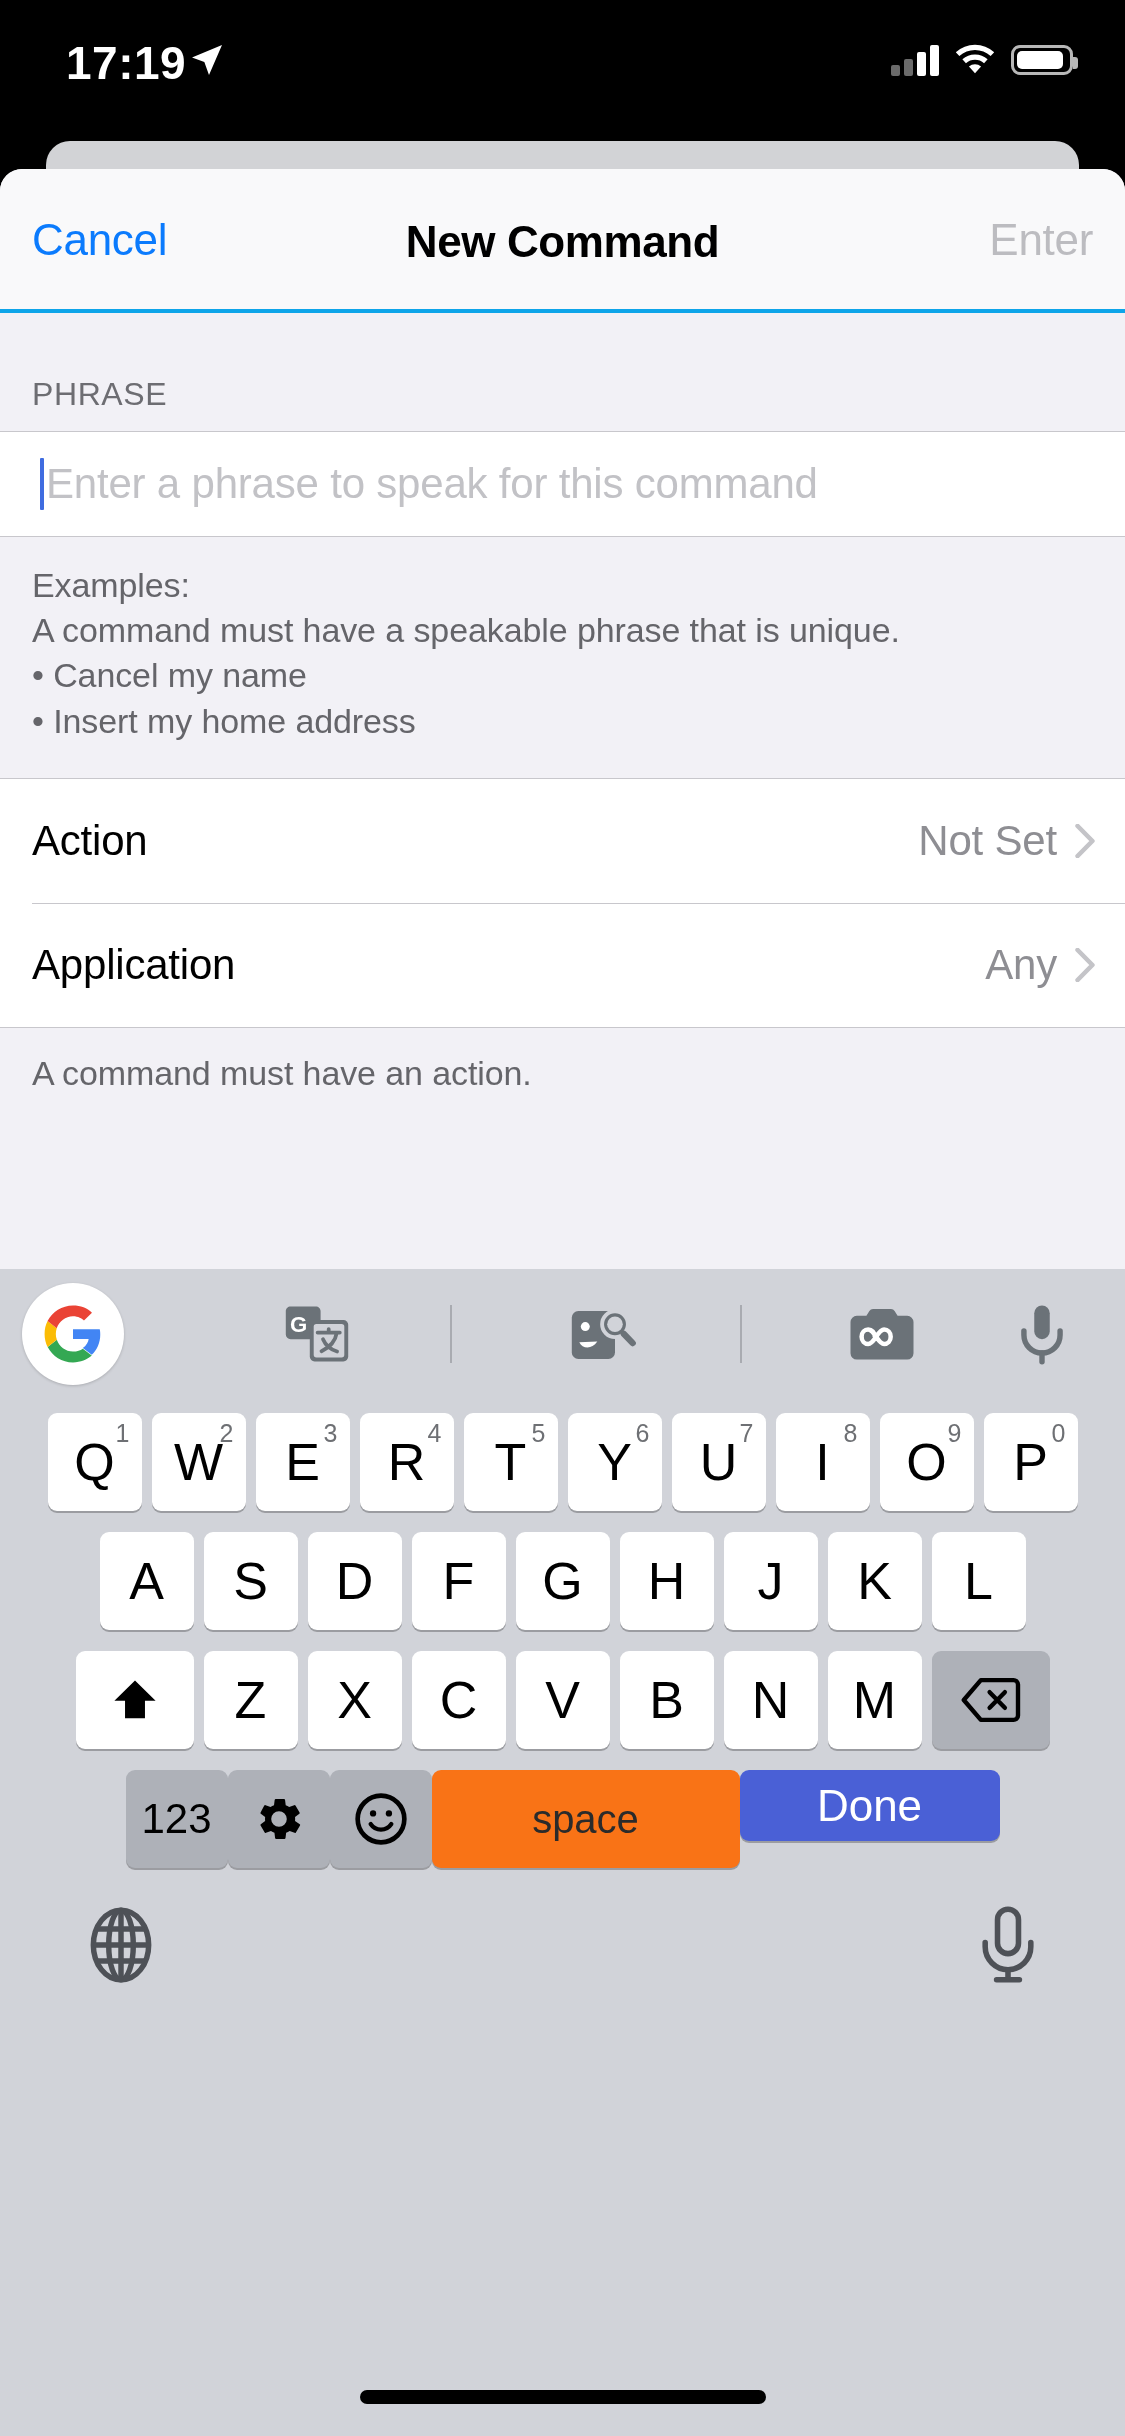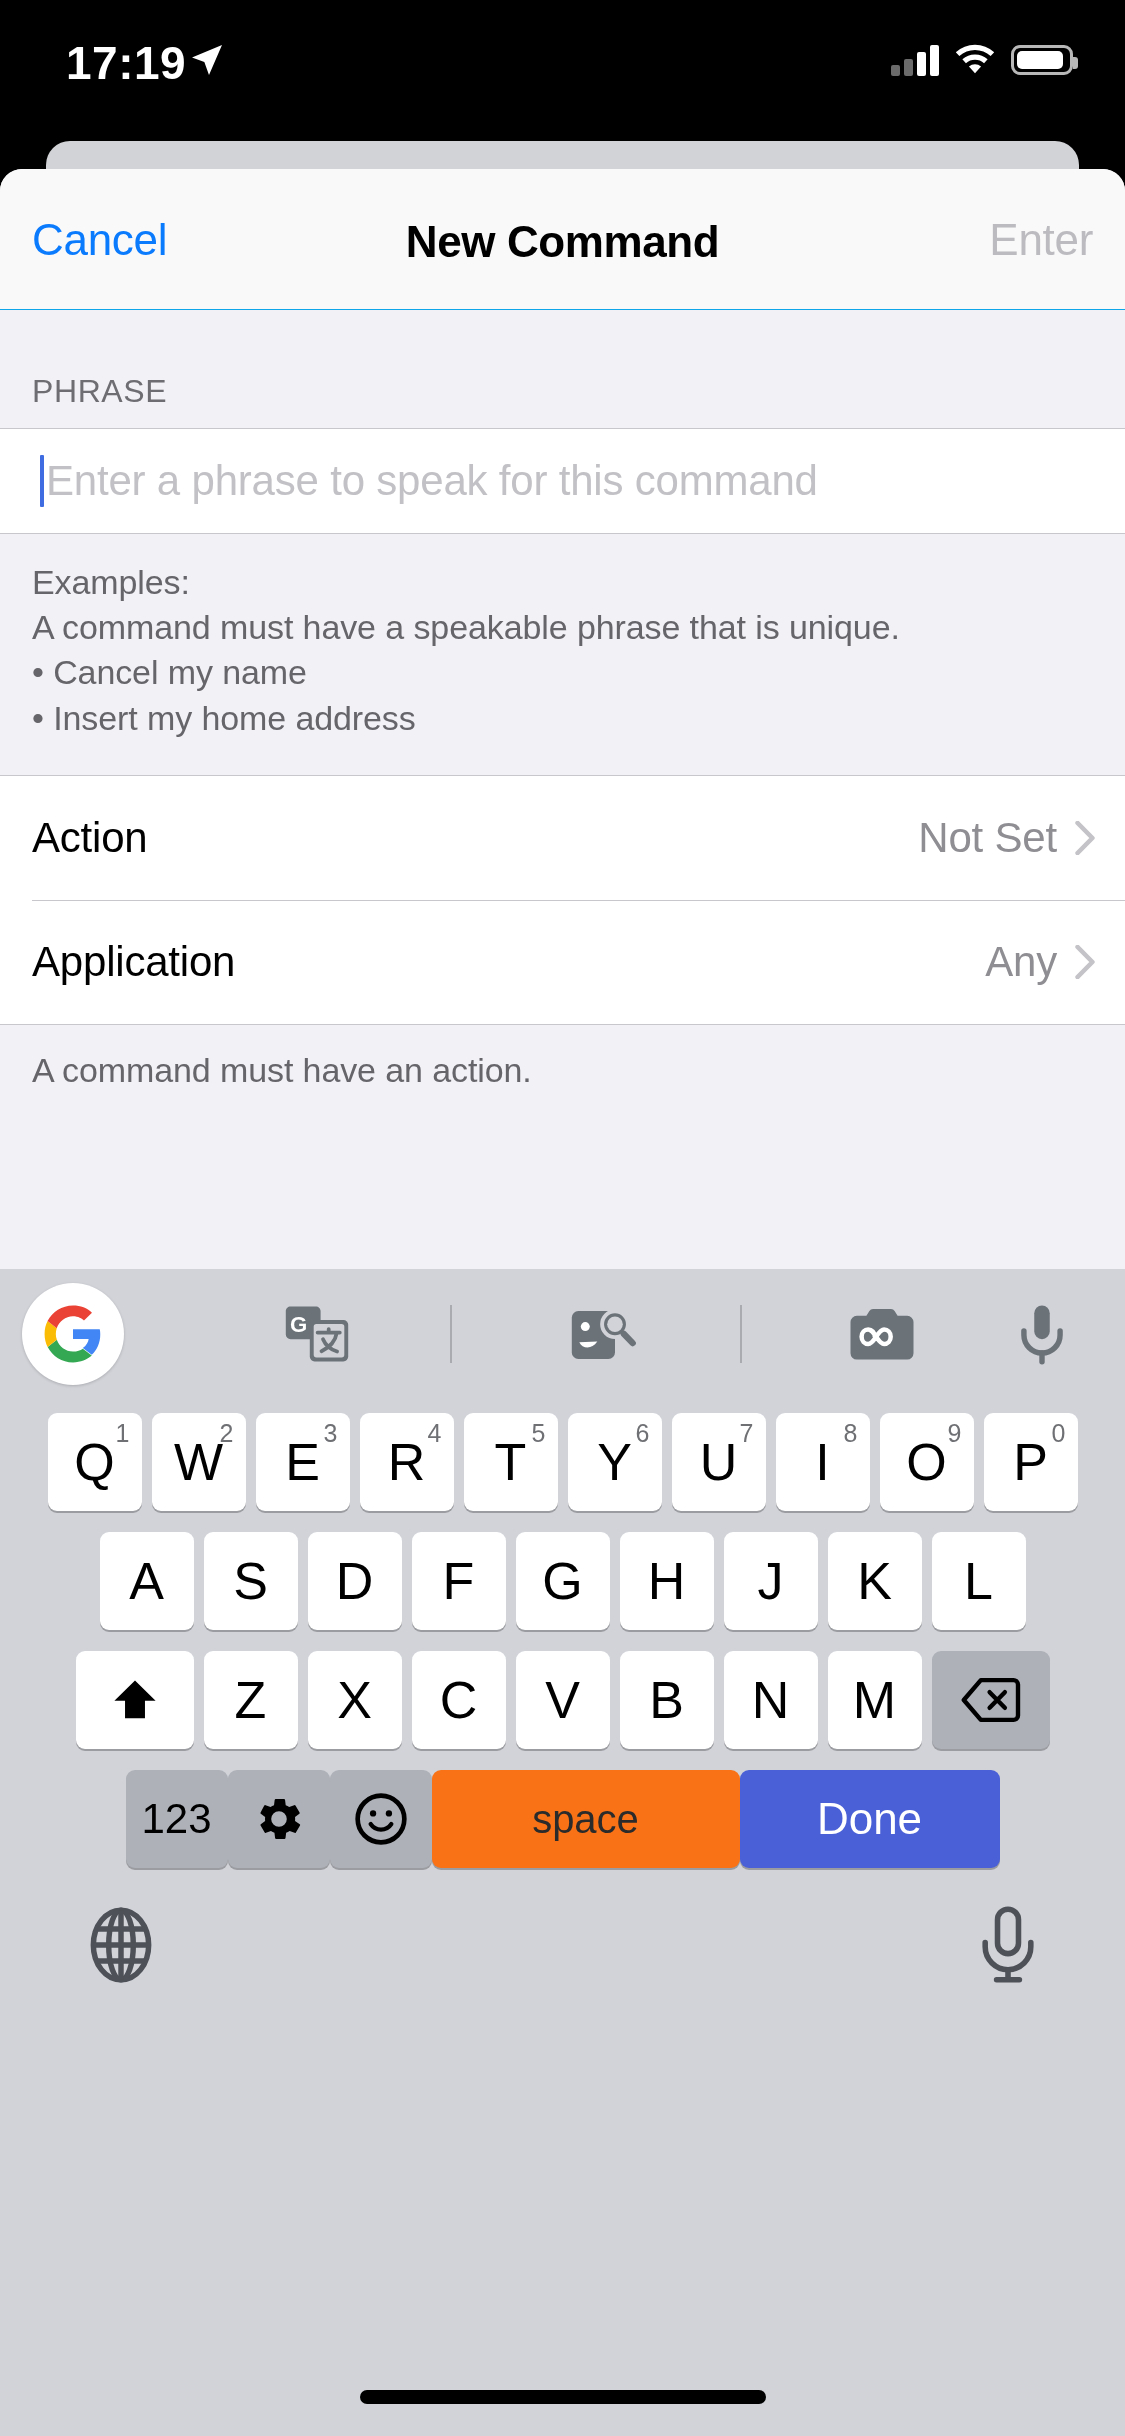--- a/index.html
+++ b/index.html
@@ -48,21 +48,21 @@
   
   .sheet{
     position:absolute;left:0;top:169px;width:1125px;height:2267px;
     background:#f2f1f6;border-radius:22px 22px 0 0;overflow:hidden;
   }
 
   
   .navbar{
     position:relative;width:100%;height:140px;
     background:#f9f9fa;
-    border-bottom:1px solid #0ea5e9;
+    border-bottom:4px solid #0ea5e9;
   }
   .nav-cancel{
     position:absolute;left:32px;top:46px;
     font-size:44px;color:#0b7bfd;letter-spacing:-0.3px;
   }
   .nav-title{
     position:absolute;left:0;right:0;top:48px;text-align:center;
     font-size:44px;font-weight:700;color:#000;letter-spacing:-0.4px;
   }
   .nav-save{
@@ -141,21 +141,21 @@
   }
   .k-letter{width:94px;height:98px;}
   .k-letter2{width:94px;height:98px;}
   .k-sup{
     position:absolute;top:6px;right:12px;font-size:25px;color:#6e7074;font-weight:400;
   }
   .k-mod{width:118px;height:98px;background:#aeb1b8;border-radius:9px;}
   .k-shift{width:118px;height:98px;background:#fff;}
   .k-fn{width:102px;height:98px;background:#aeb1b8;}
   .k-space{width:308px;height:98px;background:#f97316;font-size:40px;color:#2b2b2b;}
-  .k-done{width:260px;height:98px;background:#4a60d6;color:#fff;font-size:44px;}
+  .k-done{width:260px;height:71px;background:#4a60d6;color:#fff;font-size:44px;}
 
   .kb-bottom{position:relative;height:170px;}
   .kb-globe{position:absolute;left:80px;top:36px;width:82px;height:82px;}
   .kb-mic{position:absolute;right:80px;top:34px;width:74px;height:86px;}
 
   .home-ind{
     position:absolute;left:50%;transform:translateX(-50%);bottom:32px;
     width:406px;height:14px;background:#000;border-radius:7px;
   }
 </style>

